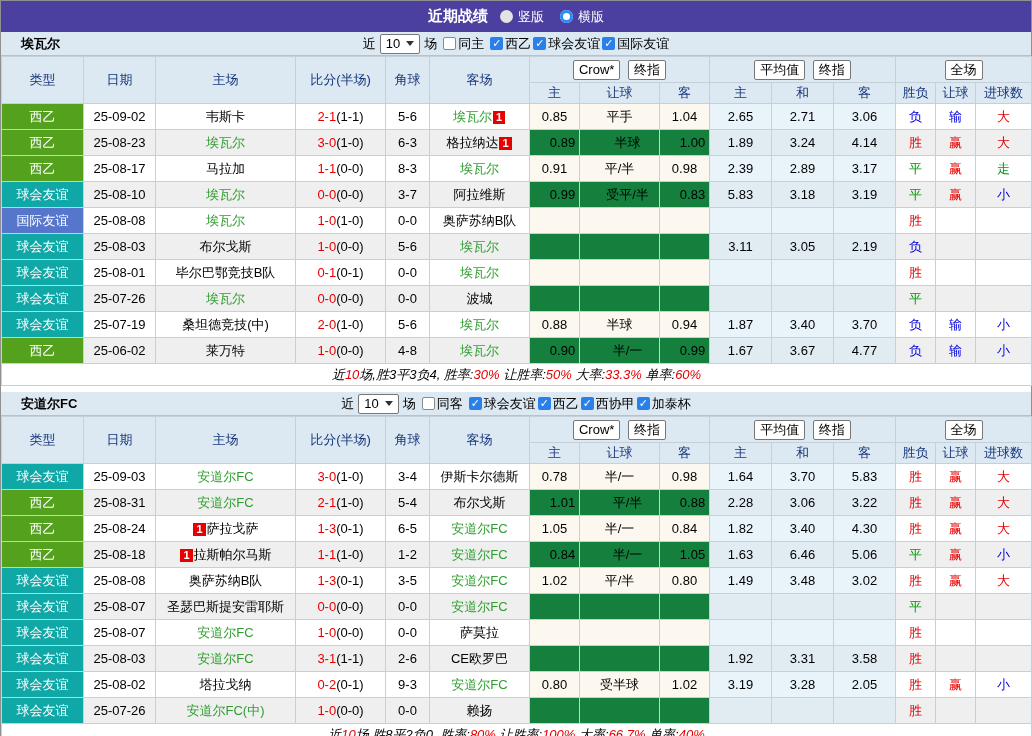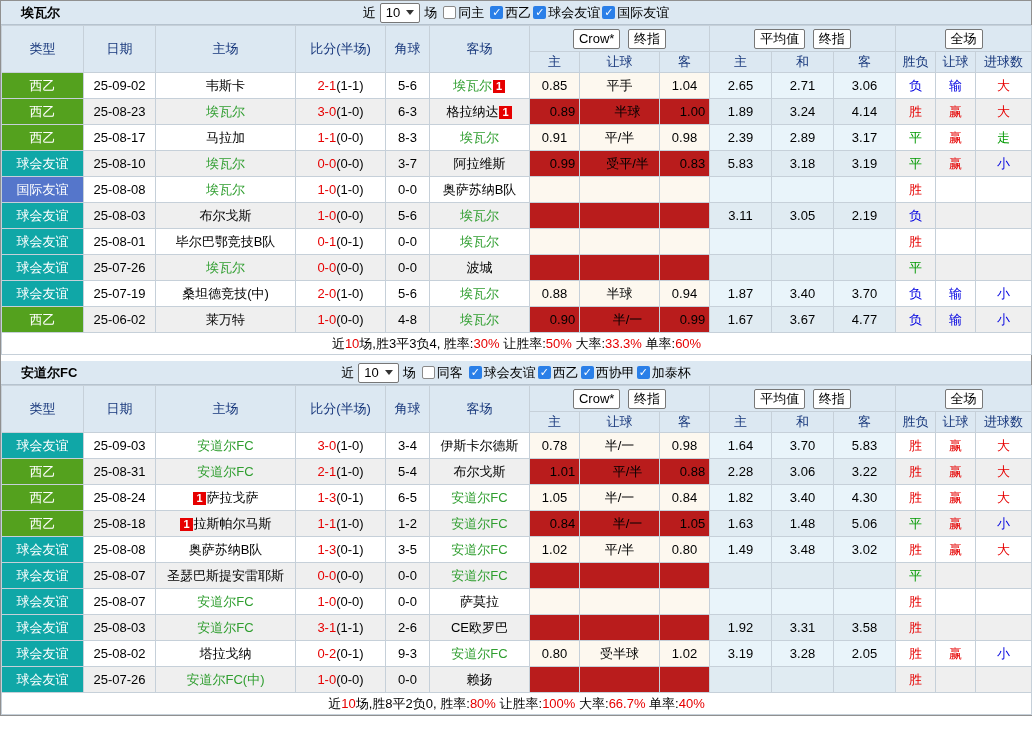--- a/index.html
+++ b/index.html
@@ -23,41 +23,54 @@
   .samewrap,.league{display:inline-flex;align-items:center;gap:2px;margin-left:2px;}
   table{border-collapse:collapse;table-layout:fixed;width:100%;}
   th,td{border:1px solid #c6d0d9;text-align:center;overflow:hidden;white-space:nowrap;padding:0;}
   thead th{background:#dce8f2;color:#17377c;font-weight:normal;font-size:13px;}
   tr.h1 th{height:25px;}
   tr.h2 th{height:20px;}
   .ddcell .sel-box{margin:0 2px;color:#000;flex-direction:column;}
   tbody td{height:25px;font-size:13px;background:#fff;}
   tr.even td{background:#efefef;}
   td.c-odds{background:#fdf8ef;}
-  tr.even td.c-odds{background:#b91c1c;padding-left:16px;}
+  tr.even td.c-odds{background:#15803d;padding-left:16px;}
   td.c-avg{background:#e9f4fa;}
   tr.even td.c-avg{background:#e0ebf2;}
   tbody td.bg-g{background:#54a11e;color:#fff;}
   tbody td.bg-t{background:#10a7a7;color:#fff;}
   tbody td.bg-b{background:#5576cb;color:#fff;}
   .team-g{color:#2f9e2f;}
   .score-m{color:#e60000;}
   .tr-r{color:#e60000;}
   .tr-b{color:#0000e0;}
   .tr-g{color:#009900;}
   .card{background:#e60000;color:#fff;font-size:11px;font-weight:bold;padding:0 3px;margin:0 1px;display:inline-block;line-height:13px;}
-  tfoot td{height:21px;background:#fff;font-size:13px;}
+  tfoot td{height:21px;background:#fff;font-size:13px;font-style:italic;}
   tfoot .hl{color:#e60000;}
   .gap{height:6px;background:#fff;}
 </style>
 </head>
 <body>
 
 <div class="page">
 
+  <div class="titlebar">
+    <span class="title">近期战绩</span>
+    <span class="radio-group">
+      <span class="radio-item">
+        <span class="radio plain"></span>
+        <span>竖版</span>
+      </span>
+      <span class="radio-item">
+        <span class="radio sel"></span>
+        <span>横版</span>
+      </span>
+    </span>
+  </div>
 
   <div class="section">
     <div class="secbar">
       <span class="team-name">埃瓦尔</span>
       <span class="filters">
         <span>近</span>
         <span class="sel-box">
           <span>10</span>
           <span class="caret"></span>
         </span>
@@ -484,21 +497,21 @@
             <td class="bg-g">西乙</td>
             <td>25-08-18</td>
             <td><span class="card">1</span><span>拉斯帕尔马斯</span></td>
             <td><span class="score-m">1-1</span><span>(1-0)</span></td>
             <td>1-2</td>
             <td><span class="team-g">安道尔FC</span></td>
             <td class="c-odds">0.84</td>
             <td class="c-odds">半/一</td>
             <td class="c-odds">1.05</td>
             <td class="c-avg">1.63</td>
-            <td class="c-avg">1.48</td>
+            <td class="c-avg">6.46</td>
             <td class="c-avg">5.06</td>
             <td class="tr-g">平</td>
             <td class="tr-r">赢</td>
             <td class="tr-b">小</td>
           </tr>
           <tr>
             <td class="bg-t">球会友谊</td>
             <td>25-08-08</td>
             <td><span>奥萨苏纳B队</span></td>
             <td><span class="score-m">1-3</span><span>(0-1)</span></td>

